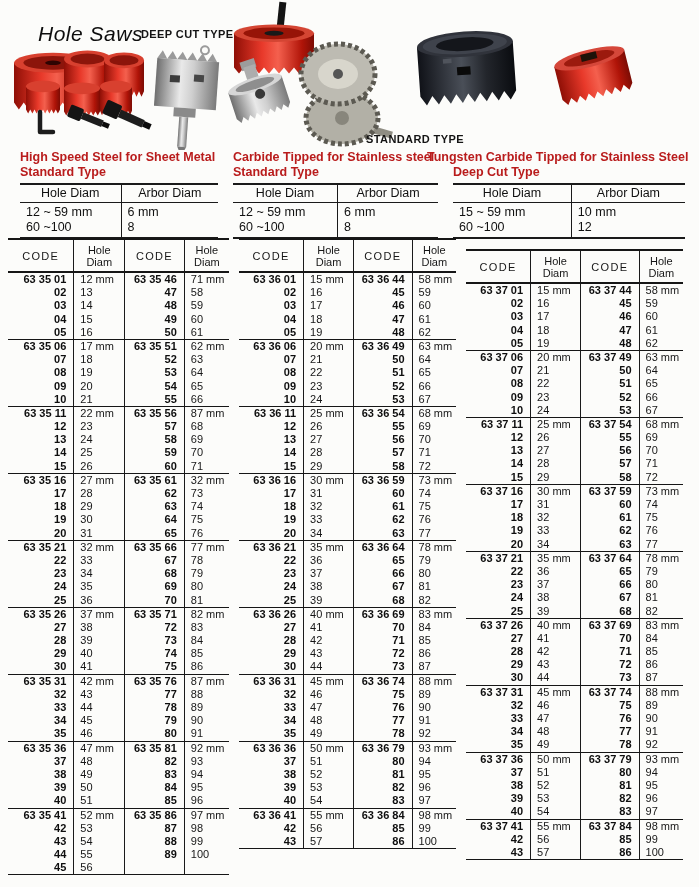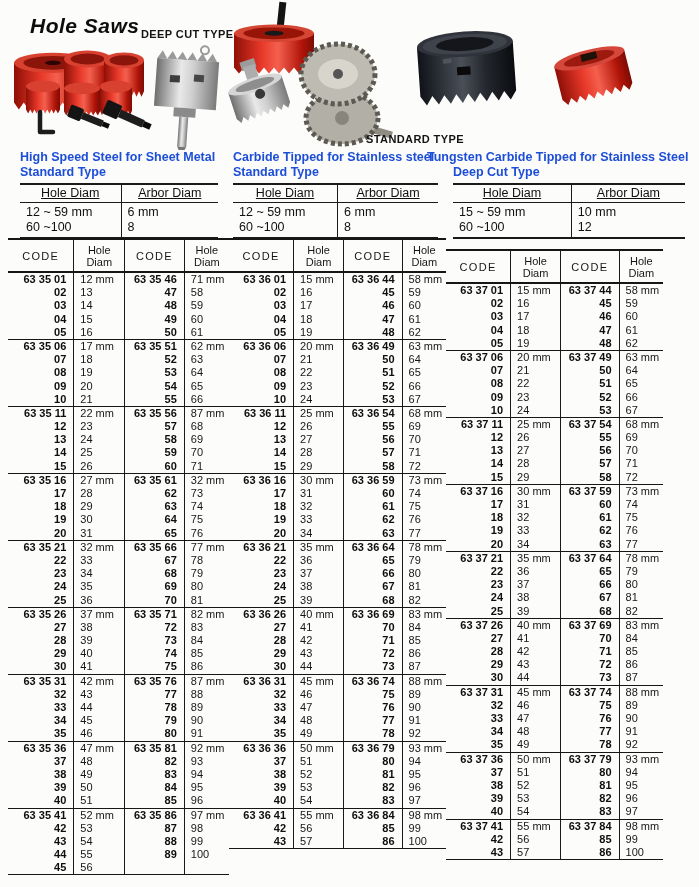--- a/index.html
+++ b/index.html
@@ -8,49 +8,49 @@
     background:#fbfbf8;
     font-family:"Liberation Sans", sans-serif;
     color:#111;
     -webkit-font-smoothing:antialiased;
   }
   .page{position:relative;width:699px;height:887px;overflow:hidden;background:#fcfcfa;}
 
   
   .hero{position:absolute;left:0;top:0;width:699px;height:238px;}
   .page-title{
-    position:absolute;left:26px;top:10px;margin:4px;
-    font-style:italic;font-weight:700;font-size:21px;letter-spacing:.5px;color:#0d0d0d;
+    position:absolute;left:26px;top:10px;margin:12px;
+    font-style:italic;font-weight:400;font-size:21px;letter-spacing:.5px;color:#0d0d0d;
   }
   .type-label{position:absolute;font-weight:700;font-size:11px;letter-spacing:.4px;color:#141414;z-index:3;}
   .type-label.deep{left:141px;top:28px;}
   .type-label.std{left:366px;top:133px;}
   .hero svg{position:absolute;left:0;top:0;}
 
   
   .spec-section{position:absolute;top:150px;}
-  .spec-section .t1,.spec-section .t2{font-weight:700;font-size:12.5px;line-height:15px;color:#1d4ed8;}
+  .spec-section .t1,.spec-section .t2{font-weight:700;font-size:12.5px;line-height:15px;color:#b91c1c;}
   #sec1{left:20px;width:198px;}
   #sec2{left:233px;width:205px;}
   #sec3{left:427px;width:262px;}
   #sec3 .t2,#sec3 table{margin-left:26px;}
   table.spec{border-collapse:collapse;margin-top:3px;width:100%;}
   #sec3 table.spec{width:232px;}
   table.spec th{
     font-weight:400;font-size:12.5px;padding:1px 6px 2px;text-align:center;
-    border-bottom:1px solid #1a1a1a;white-space:nowrap;text-decoration:underline;
+    border-bottom:1px solid #1a1a1a;white-space:nowrap;
   }
   table.spec{border-top:2px solid #1a1a1a;border-bottom:2px solid #1a1a1a;}
   table.spec td{font-size:12.5px;line-height:15px;padding:0 6px;white-space:nowrap;}
   table.spec th:first-child, table.spec td:first-child{border-right:1px solid #1a1a1a;}
   table.spec tbody tr:first-child td{padding-top:2px;}
   table.spec tbody tr:last-child td{padding-bottom:2px;}
 
   
-  .main-table{position:absolute;left:8px;top:238px;display:flex;gap:0;align-items:flex-start;}
+  .main-table{position:absolute;left:8px;top:238px;display:flex;gap:10px;align-items:flex-start;}
   .subtable{width:221px;}
   .subtable:nth-child(2){width:217px;}
   .subtable:nth-child(3){width:217px;}
   .subtable.offset{margin-top:11px;}
   .st-header{
     display:grid;grid-template-columns:30% 23% 27% 20%;
     border-top:2px solid #161616;border-bottom:2px solid #161616;
     height:31px;
   }
   .hcell{

